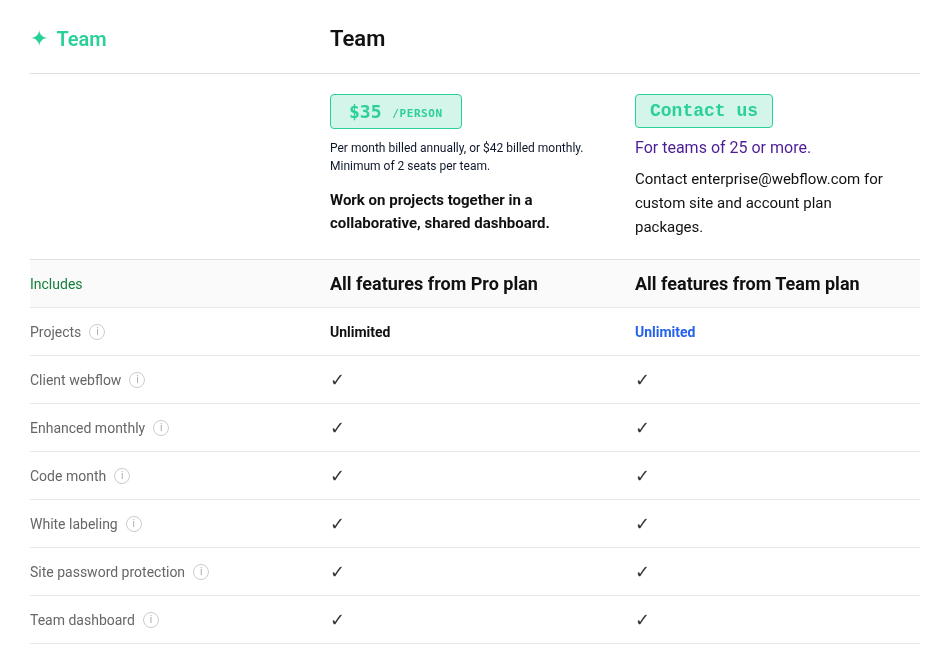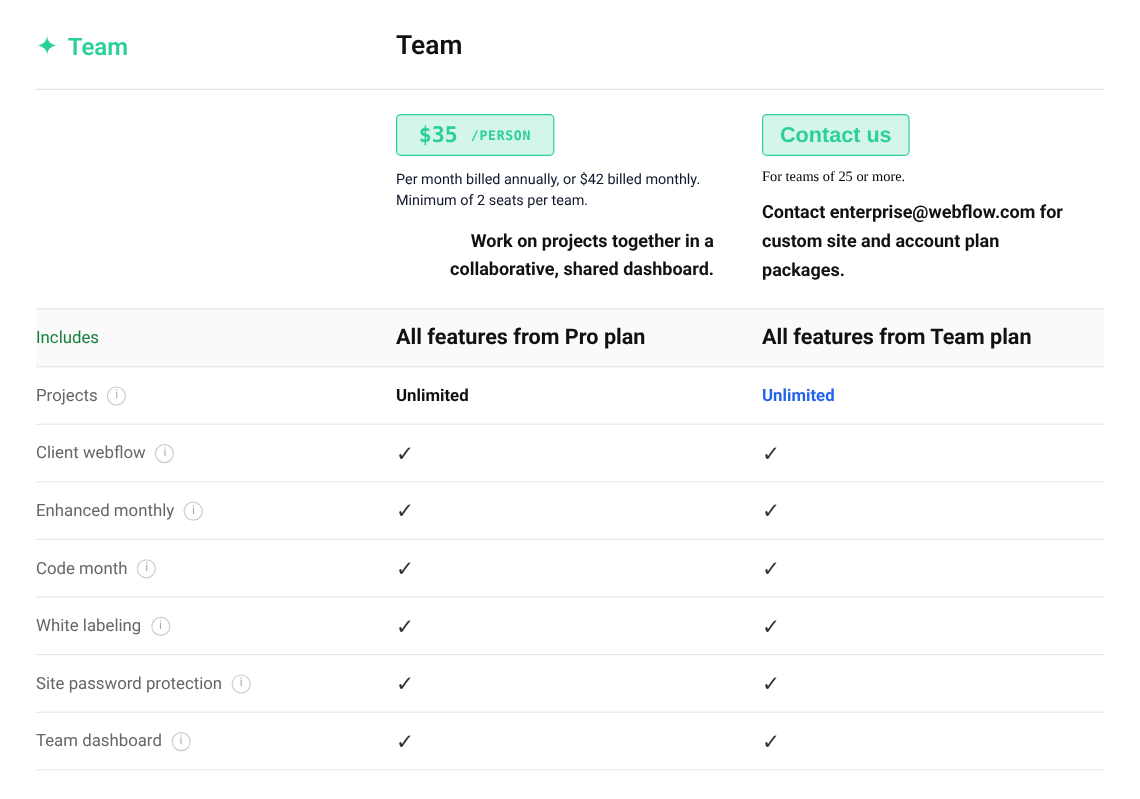--- a/index.html
+++ b/index.html
@@ -78,44 +78,42 @@
     .contact-badge {
       display: inline-block;
       background: #d4f5e9;
       border: 1px solid #2bcf9a;
       color: #2bcf9a;
       font-size: 18px;
       font-weight: 700;
       padding: 6px 14px;
       border-radius: 4px;
       margin-bottom: 10px;
-      font-family: Liberation Sans, sans-serif;
+      font-family: Liberation Mono, monospace;
     }
     .price-note {
       font-size: 12px;
       color: #0f172a;
       margin-bottom: 14px;
       line-height: 1.5;
     }
     .price-tagline {
       font-size: 15px;
       font-weight: 700;
       color: #111;
       line-height: 1.5;
-      text-align: right;
     }
     .enterprise-note {
-      font-size: 12px;
-      color: #000000;
+      font-size: 16px;
+      color: #4c1d95;
       margin-bottom: 10px;
-      font-family: Liberation Serif, serif;
     }
     .enterprise-contact {
       font-size: 15px;
-      font-weight: 700;
+      font-weight: 400;
       color: #111;
       line-height: 1.6;
     }
 
     
     .features-table {
       width: 100%;
     }
     .feature-row {
       display: grid;

